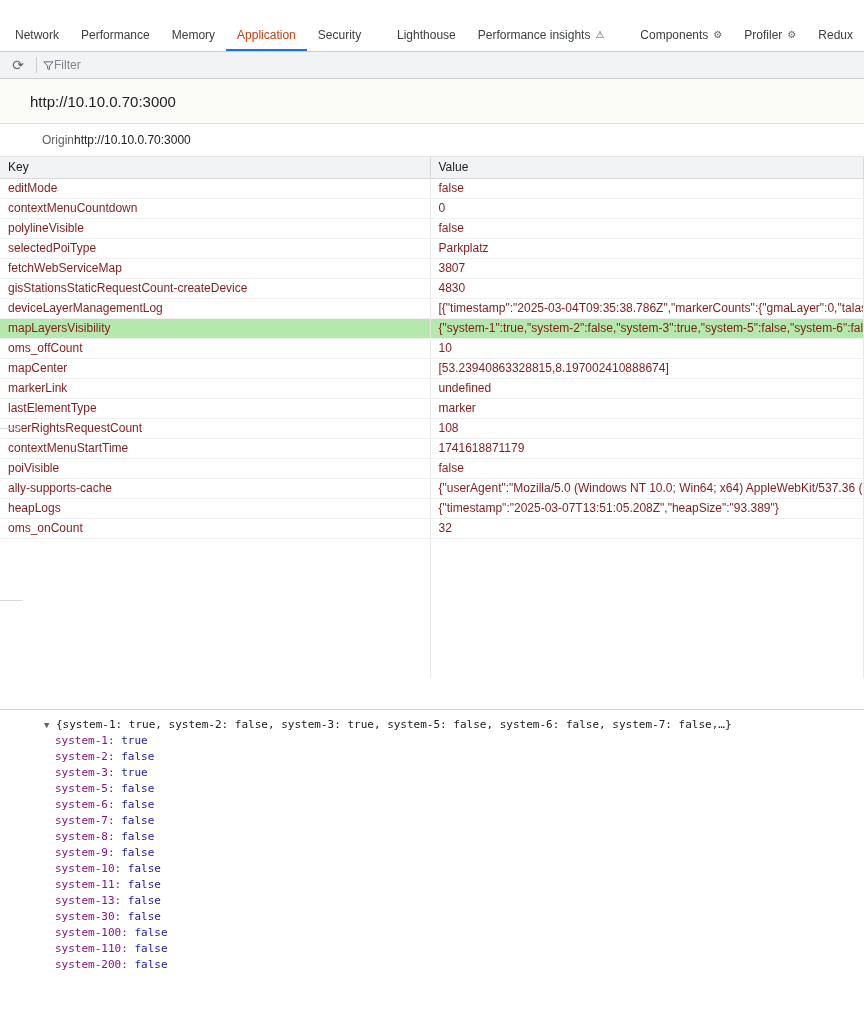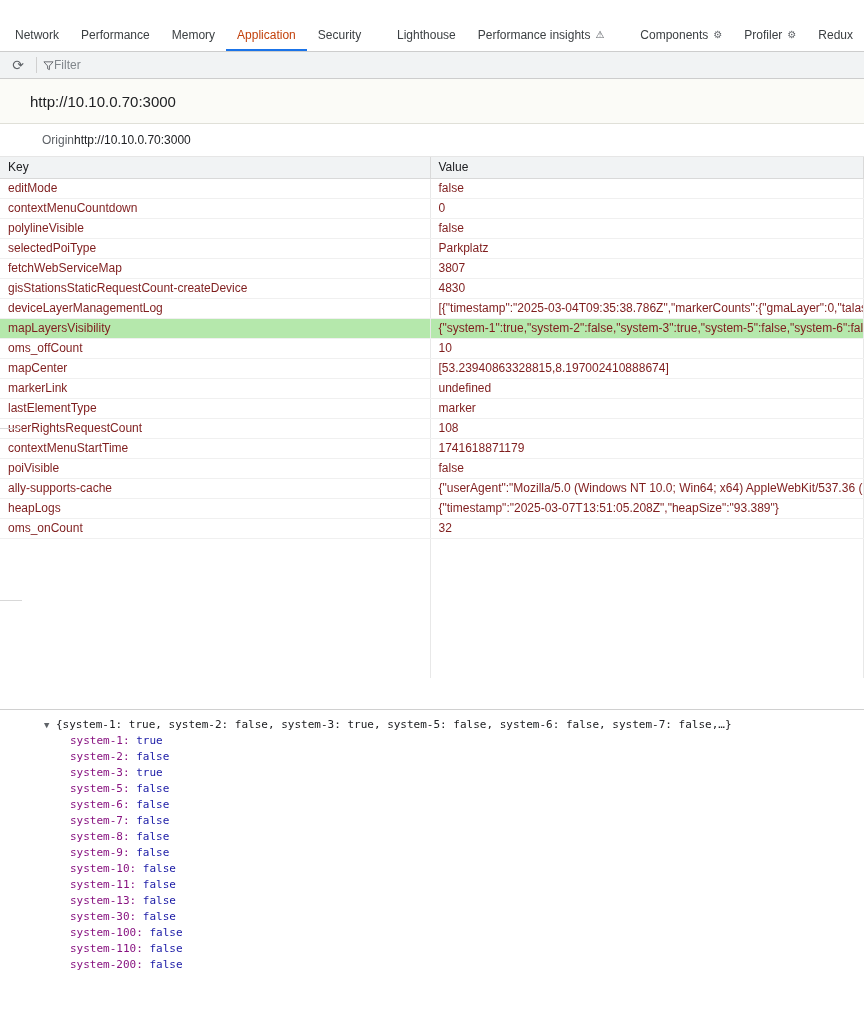--- a/index.html
+++ b/index.html
@@ -177,24 +177,25 @@
   }
   .arrow {
     position: absolute;
     left: 44px;
     color: #5f6368;
     font-size: 9px;
     line-height: 16px;
   }
   .pv-head-text { padding-left: 14px; }
   .pv-row {
-    padding-left: 70px;
+    padding-left: 47px;
     line-height: 16px;
     color: #881280;
     white-space: nowrap;
+    margin-left: 8px;
   }
   .pv-val { color: #1a1aa6; }
 </style>
 </head>
 <body>
 
 <div class="tabbar">
   <div class="tab">
       <span>Network</span>
     </div>

